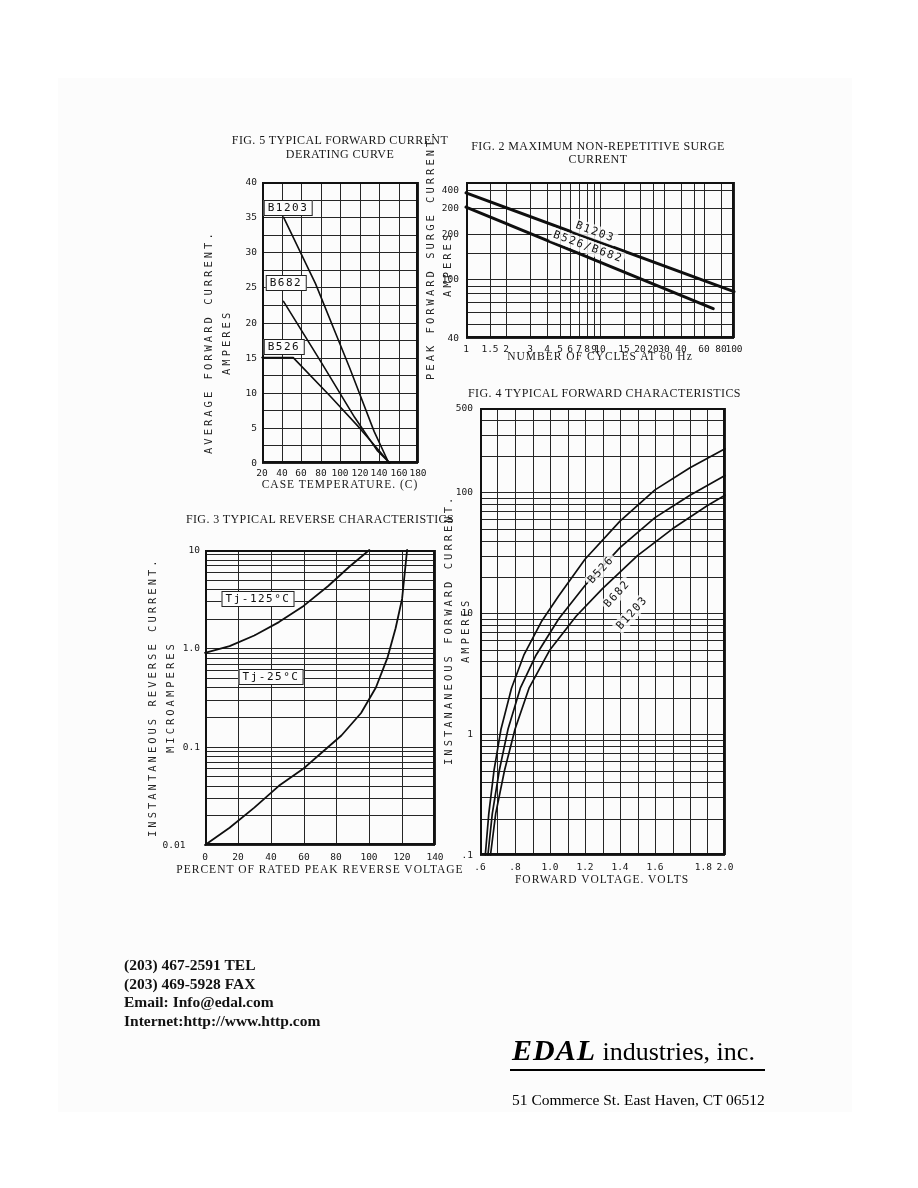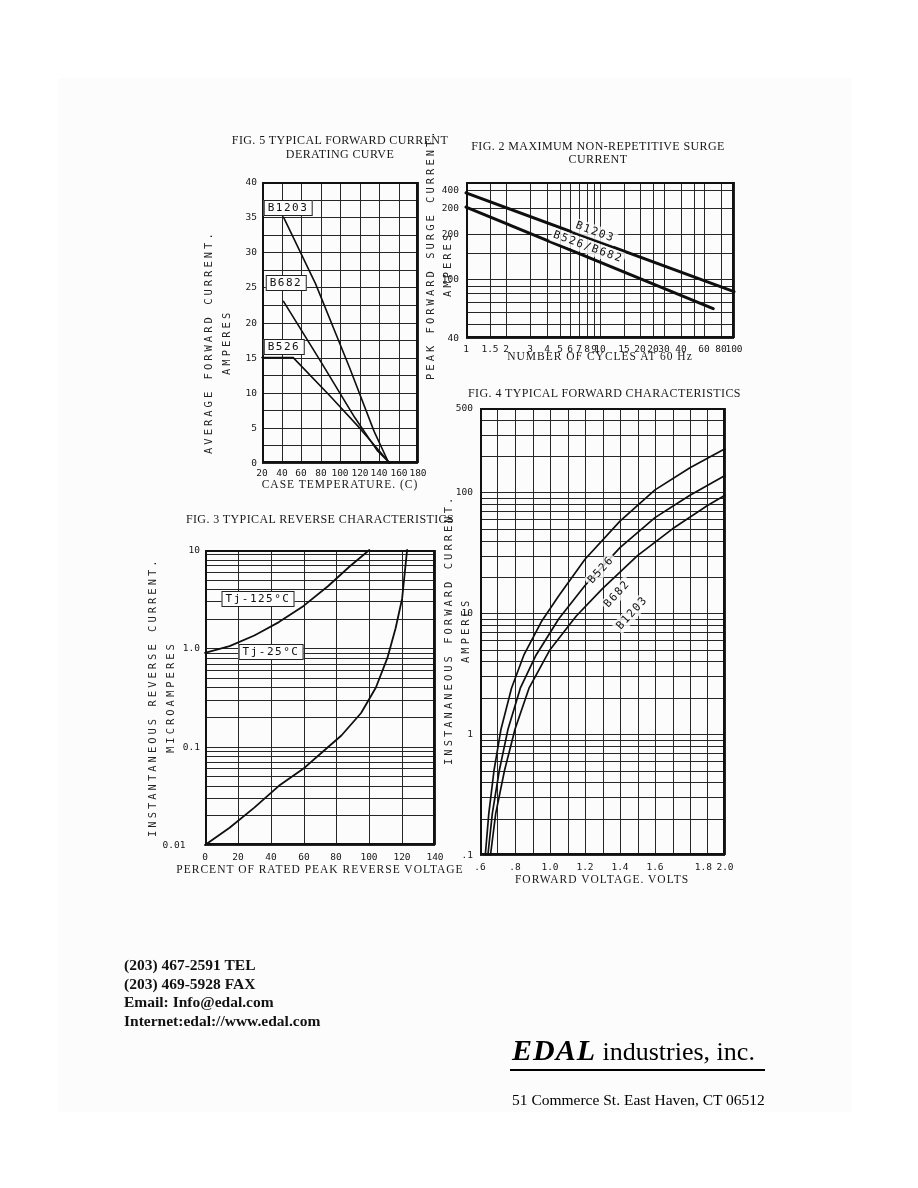--- a/index.html
+++ b/index.html
@@ -51,21 +51,21 @@
 
   <div class="ftitle" style="left:452px;top:386px;width:305px">FIG. 4 TYPICAL FORWARD CHARACTERISTICS</div>
   <div class="vtext" style="left:442px;top:465px;height:330px">INSTANANEOUS FORWARD CURRENT.</div>
   <div class="vtext" style="left:459px;top:465px;height:330px">AMPERES</div>
   <div class="xtitle" style="left:452px;top:873px;width:300px">FORWARD VOLTAGE. VOLTS</div>
 
   <div class="contact">
     <div>(203) 467-2591 TEL</div>
     <div>(203) 469-5928 FAX</div>
     <div>Email: Info@edal.com</div>
-    <div>Internet:edal://www.edal.com</div>
+    <div>Internet:http://www.http.com</div>
   </div>
 
   <div class="logo">
     <div class="logo-line">
       <span class="logo-brand">EDAL</span><span class="logo-suffix"> industries, inc.</span>
     </div>
     <div class="logo-addr">51 Commerce St. East Haven, CT 06512</div>
   </div>
 <svg width="156" height="281" style="position: absolute; left: 262px; top: 182px; overflow: visible;">
       <g stroke="#262626" stroke-width="1" shape-rendering="crispEdges">
@@ -235,21 +235,21 @@
     <div class="tick tx" style="left: 282px; top: 851px; width: 44px;">60</div>
     <div class="tick tx" style="left: 314px; top: 851px; width: 44px;">80</div>
     <div class="tick tx" style="left: 347px; top: 851px; width: 44px;">100</div>
     <div class="tick tx" style="left: 380px; top: 851px; width: 44px;">120</div>
     <div class="tick tx" style="left: 413px; top: 851px; width: 44px;">140</div>
     <div class="tick ty" style="left: 148px; top: 544px; width: 52px;">10</div>
     <div class="tick ty" style="left: 148px; top: 642px; width: 52px;">1.0</div>
     <div class="tick ty" style="left: 148px; top: 741px; width: 52px;">0.1</div>
     <div class="tick ty" style="left: 148px; top: 839px; width: 52px; text-align: center;">0.01</div>
     <div class="anno boxed" style="left: 258px; top: 599px; transform: translate(-50%, -50%) rotate(0deg);">Tj-125°C</div>
-    <div class="anno boxed" style="left: 271px; top: 652px; transform: translate(-50%, -50%) rotate(0deg);">Tj-25°C</div>
+    <div class="anno boxed" style="left: 271px; top: 677px; transform: translate(-50%, -50%) rotate(0deg);">Tj-25°C</div>
     <svg width="245" height="447" style="position: absolute; left: 480px; top: 408px; overflow: visible;">
       <g stroke="#262626" stroke-width="1" shape-rendering="crispEdges">
         <line x1="0.5" x2="0.5" y1="0" y2="447"></line>
         <line x1="17.5" x2="17.5" y1="0" y2="447"></line>
         <line x1="35.5" x2="35.5" y1="0" y2="447"></line>
         <line x1="53.5" x2="53.5" y1="0" y2="447"></line>
         <line x1="70.5" x2="70.5" y1="0" y2="447"></line>
         <line x1="88.5" x2="88.5" y1="0" y2="447"></line>
         <line x1="105.5" x2="105.5" y1="0" y2="447"></line>
         <line x1="123.5" x2="123.5" y1="0" y2="447"></line>

